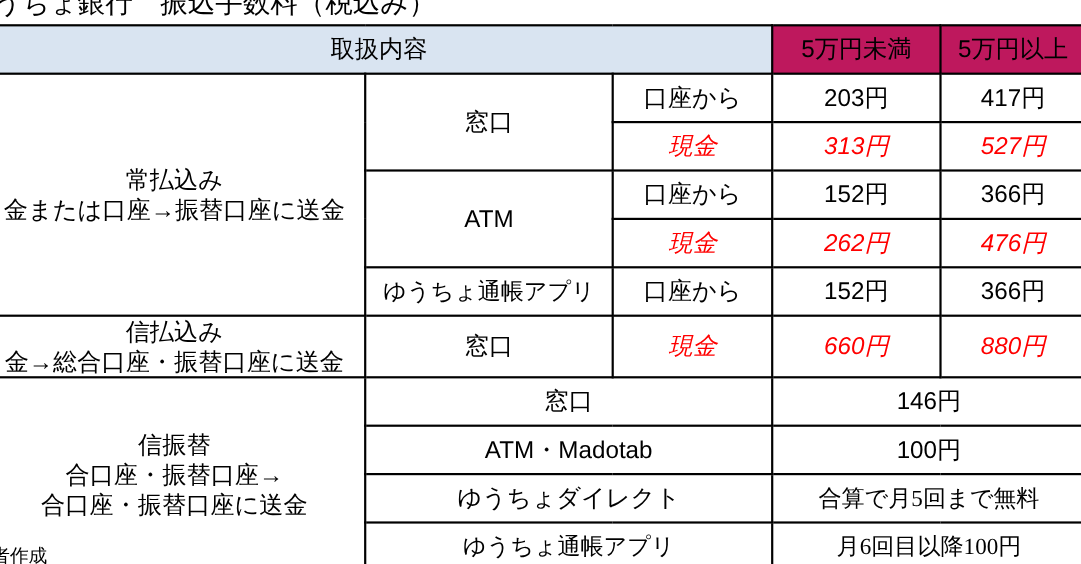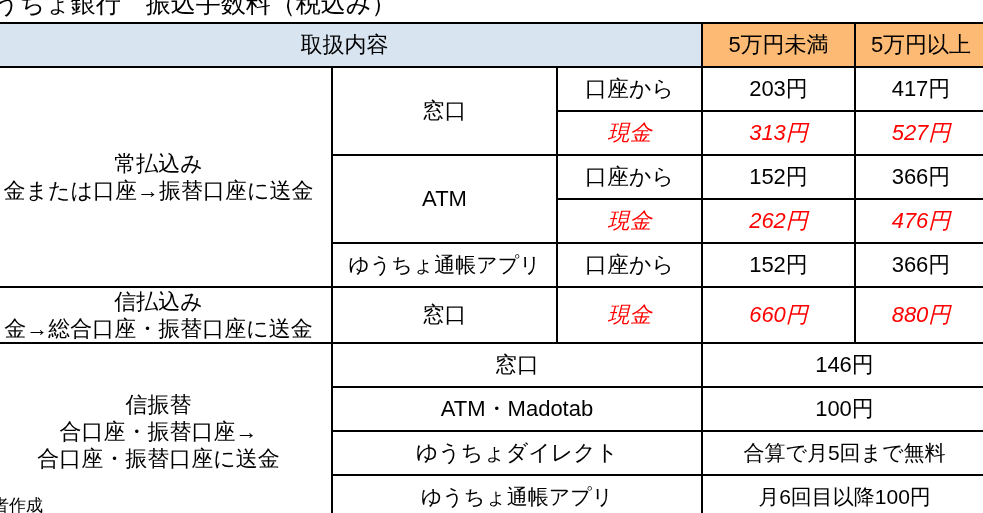--- a/index.html
+++ b/index.html
@@ -47,29 +47,30 @@
     text-align: center;
     height: 44px;
     box-sizing: border-box;
     white-space: nowrap;
   }
   .c-head-blue {
     background: #d9e4f1;
     font-size: 22px;
   }
   .c-head-green {
-    background: #fdba74;
+    background: #be185d;
     font-size: 22px;
   }
   .red {
     color: #ff0000;
     font-style: italic;
   }
   .nowrap-small {
     font-size: 21px;
+    font-family: Liberation Serif, serif;
   }
   .cat-cell {
     text-align: left;
     padding-left: 4px !important;
     line-height: 27px;
   }
   .cat-cell .l1 { display: block; }
   .cat-cell .l2 { display: block; }
   .footnote {
     position: absolute;

